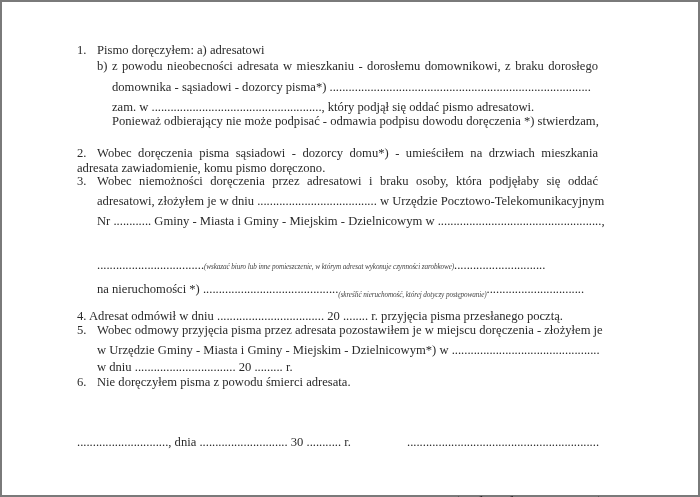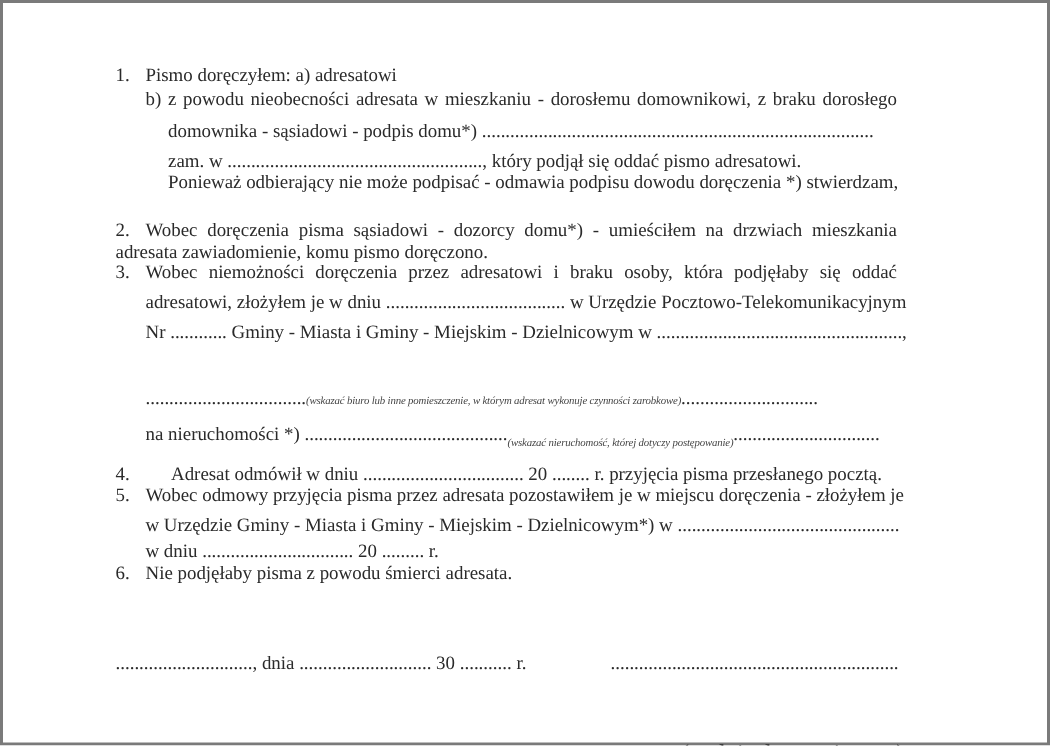--- a/index.html
+++ b/index.html
@@ -14,50 +14,50 @@
   .small { font-size: 16px; margin-top: 46px; }
 </style>
 </head>
 <body>
 
 <div class="page">
 
   <span class="num" style="left:75px; top:41px;">1.</span>
   <span class="ln" style="left:95px; top:41px;">Pismo doręczyłem: a) adresatowi</span>
   <span class="ln just" style="left:95px; top:57px; width:501px;">b) z powodu nieobecności adresata w mieszkaniu - dorosłemu domownikowi, z braku dorosłego</span>
-  <span class="ln" style="left:110px; top:78px; width:486px; overflow:hidden;">domownika - sąsiadowi - podpis domu*) ...................................................................................</span>
+  <span class="ln" style="left:110px; top:78px; width:486px; overflow:hidden;">domownika - sąsiadowi - dozorcy pisma*) ...................................................................................</span>
   <span class="ln just" style="left:110px; top:112px; width:486px;">Ponieważ odbierający nie może podpisać - odmawia podpisu dowodu doręczenia *) stwierdzam,</span>
   <span class="ln" style="left:110px; top:98px;">zam. w ......................................................, który podjął się oddać pismo adresatowi.</span>
 
   <span class="num" style="left:75px; top:144px;">2.</span>
   <span class="ln just" style="left:95px; top:144px; width:501px;">Wobec doręczenia pisma sąsiadowi - dozorcy domu*) - umieściłem na drzwiach mieszkania</span>
   <span class="ln" style="left:75px; top:159px;">adresata zawiadomienie, komu pismo doręczono.</span>
 
   <span class="num" style="left:75px; top:172px;">3.</span>
   <span class="ln just" style="left:95px; top:172px; width:501px;">Wobec niemożności doręczenia przez adresatowi i braku osoby, która podjęłaby się oddać</span>
   <span class="ln just" style="left:95px; top:192px; width:501px;">adresatowi, złożyłem je w dniu ...................................... w Urzędzie Pocztowo-Telekomunikacyjnym</span>
   <span class="ln just" style="left:95px; top:212px; width:501px;">Nr ............ Gminy - Miasta i Gminy - Miejskim - Dzielnicowym w ....................................................,</span>
 
   <span class="ln" style="left:95px; top:256px;">
     <span>..................................</span><span class="tiny">(wskazać biuro lub inne pomieszczenie, w którym adresat wykonuje czynności zarobkowe)</span><span>.............................</span>
   </span>
 
   <span class="ln" style="left:95px; top:280px;">
-    <span>na nieruchomości *) ...........................................</span><span class="tiny" style="position:relative; top:4px;">(wskazać nieruchomość, której dotyczy postępowanie)</span><span>...............................</span>
+    <span>na nieruchomości *) ...........................................</span><span class="tiny" style="position:relative; top:4px;">(skreślić nieruchomość, której dotyczy postępowanie)</span><span>...............................</span>
   </span>
 
   <span class="num" style="left:75px; top:307px;">4.</span>
-  <span class="ln" style="left:112px; top:307px;">Adresat odmówił w dniu .................................. 20 ........ r. przyjęcia pisma przesłanego pocztą.</span>
+  <span class="ln" style="left:87px; top:307px;">Adresat odmówił w dniu .................................. 20 ........ r. przyjęcia pisma przesłanego pocztą.</span>
 
   <span class="num" style="left:75px; top:321px;">5.</span>
   <span class="ln just" style="left:95px; top:321px; width:501px;">Wobec odmowy przyjęcia pisma przez adresata pozostawiłem je w miejscu doręczenia - złożyłem je</span>
   <span class="ln just" style="left:95px; top:341px; width:501px;">w Urzędzie Gminy - Miasta i Gminy - Miejskim - Dzielnicowym*) w ...............................................</span>
   <span class="ln" style="left:95px; top:358px;">w dniu ................................ 20 ......... r.</span>
 
   <span class="num" style="left:75px; top:373px;">6.</span>
-  <span class="ln" style="left:95px; top:373px;">Nie podjęłaby pisma z powodu śmierci adresata.</span>
+  <span class="ln" style="left:95px; top:373px;">Nie doręczyłem pisma z powodu śmierci adresata.</span>
 
   <span class="ln" style="left:75px; top:433px;">............................., dnia ............................ 30 ........... r.</span>
   <span class="ln" style="left:405px; top:433px; width:192px; overflow:hidden;">.............................................................................</span>
   <span class="ln small" style="left:452px; top:448px;">(podpis doręczającego)</span>
   <span class="ln small" style="left:75px; top:451px;">*) niepotrzebne skreślić</span>
 
 </div>
 
 </body></html>

